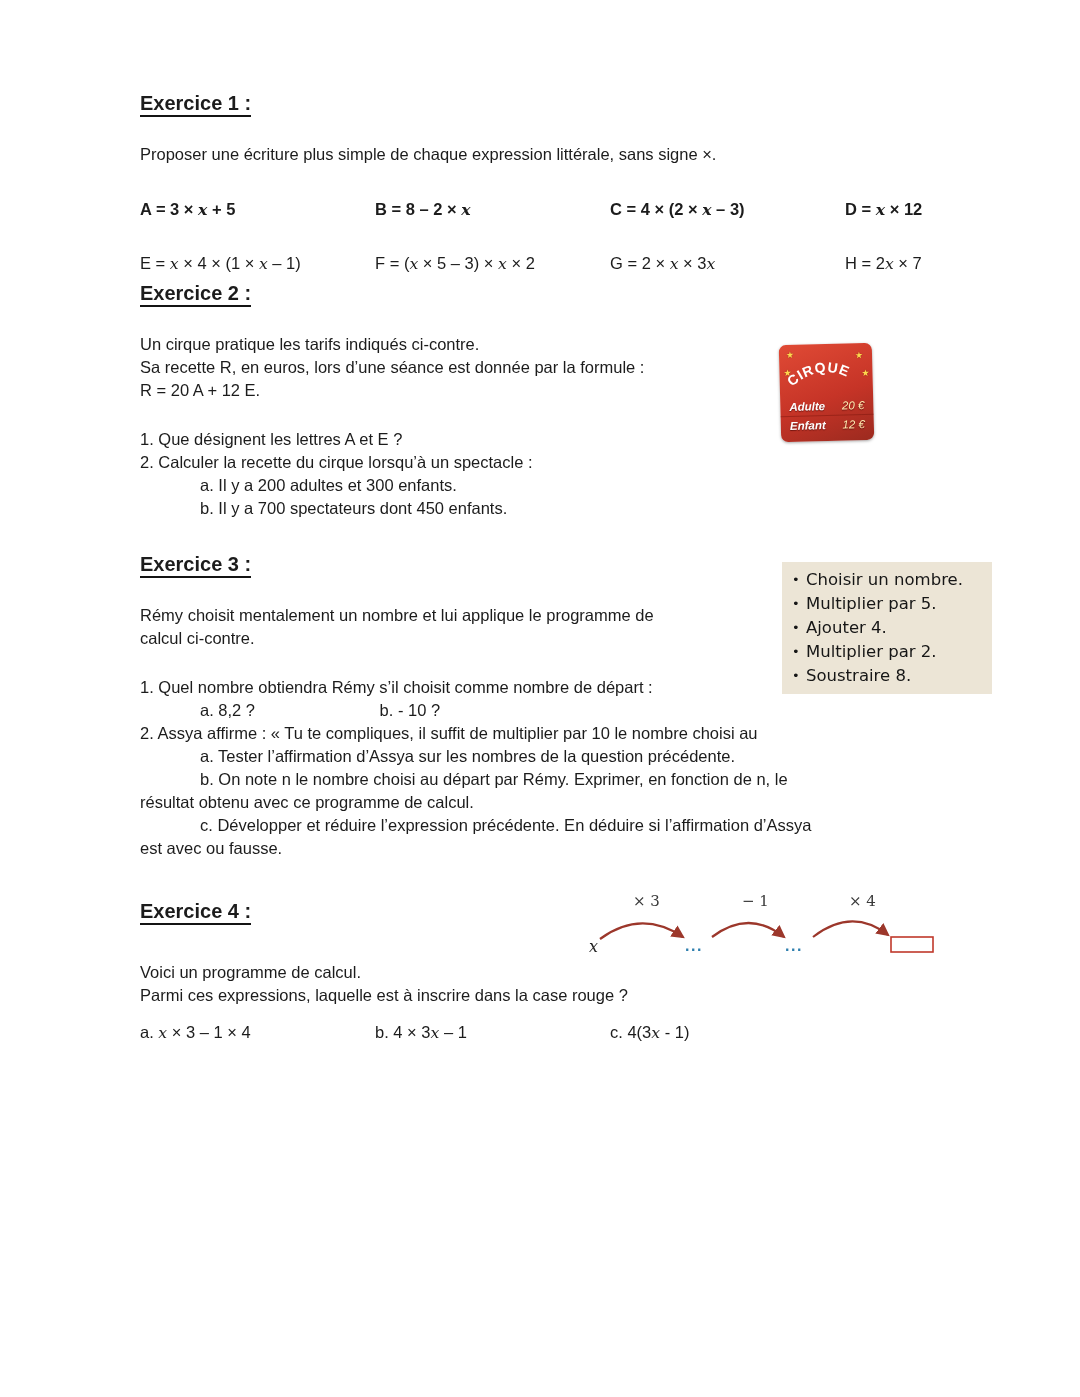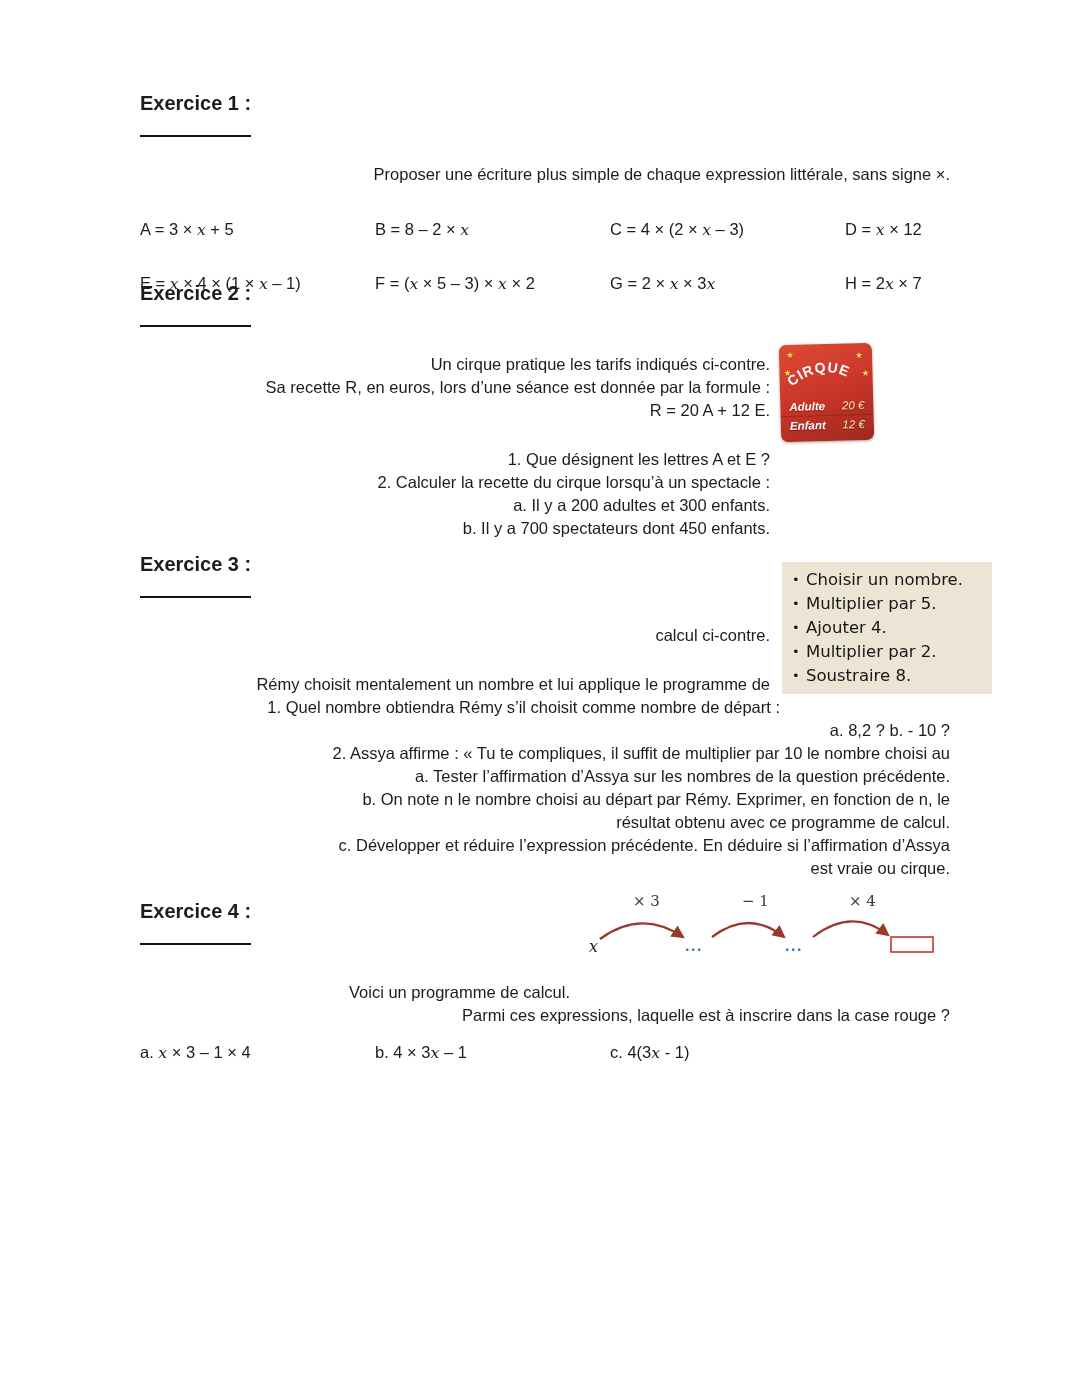--- a/index.html
+++ b/index.html
@@ -5,30 +5,30 @@
   * { margin:0; padding:0; box-sizing:border-box; }
   html,body { background:#ffffff; }
   .page {
     position:relative; width:1080px; height:1397px; background:#ffffff;
     font-family:"Liberation Sans", sans-serif; color:#1c1c1c; overflow:hidden;
   }
   .section { position:absolute; left:140px; width:810px; font-size:16.5px; line-height:23px; }
   .heading { margin-bottom:26px; }
   .heading span {
     display:inline-block; font-size:20px; font-weight:bold;
-    border-bottom:2.5px solid #141414; padding-bottom:20px;
-  }
-  .line { min-height:23px;text-align:right; }
+    border-bottom:2.5px solid #141414; padding-bottom:0;
+  }
+  .line { min-height:23px; }
   .ind { padding-left:60px; }
   .grid4 { display:grid; grid-template-columns:235px 235px 235px auto; }
   .mb26 { margin-bottom:26px; }
   .mb30 { margin-bottom:14px; }
   .mb32 { margin-bottom:32px; }
   .mb36 { margin-bottom:36px; }
-  .rowgap { margin-bottom:31px; }
+  .rowgap { margin-bottom:31px;font-weight:bold; }
   [data-mathx] i { font-family:"DejaVu Serif", serif; font-style:italic; font-size:0.95em; }
   .ab-row .a-cell { display:inline-block; width:235px; padding-left:60px; }
 
   
   .badge {
     position:absolute; left:780px; top:344px; width:93px; height:97px;
     background:linear-gradient(160deg,#e04a35 0%, #c63427 55%, #9c2a1f 100%);
     border-radius:7px; transform:rotate(-1.5deg);
     box-shadow:0 1px 3px rgba(0,0,0,0.35); padding:2px 0 4px 0;
   }
@@ -121,33 +121,33 @@
     <div class="badge-row">
       <span>Enfant</span>
       <span class="price">12 €</span>
     </div>
   </div>
 
   <div class="section" style="top:553px;">
     <div class="heading">
       <span>Exercice 3 :</span>
     </div>
+    <div class="line" style="width:630px;">Rémy choisit mentalement un nombre et lui applique le programme de</div>
     <div class="line mb26" style="width:630px;">calcul ci-contre.</div>
-    <div class="line" style="width:630px;">Rémy choisit mentalement un nombre et lui applique le programme de</div>
     <div class="line" style="width:640px;">1. Quel nombre obtiendra Rémy s’il choisit comme nombre de départ :</div>
     <div class="line ab-row">
       <span class="a-cell">a. 8,2 ?</span>
       <span>b. - 10 ?</span>
     </div>
     <div class="line">2. Assya affirme : « Tu te compliques, il suffit de multiplier par 10 le nombre choisi au</div>
     <div class="line ind">a. Tester l’affirmation d’Assya sur les nombres de la question précédente.</div>
     <div class="line ind">b. On note n le nombre choisi au départ par Rémy. Exprimer, en fonction de n, le</div>
     <div class="line">résultat obtenu avec ce programme de calcul.</div>
     <div class="line ind">c. Développer et réduire l’expression précédente. En déduire si l’affirmation d’Assya</div>
-    <div class="line">est vraie ou cirque.</div>
+    <div class="line">est avec ou fausse.</div>
   </div>
 
   <div class="program-box">
     <div class="program-item">
       <span class="bullet">•</span>
       <span>Choisir un nombre.</span>
     </div>
     <div class="program-item">
       <span class="bullet">•</span>
       <span>Multiplier par 5.</span>

